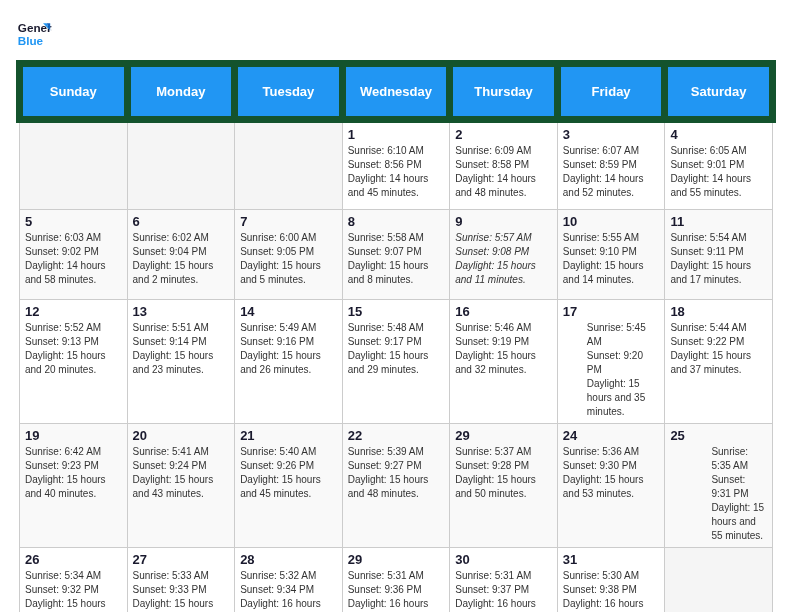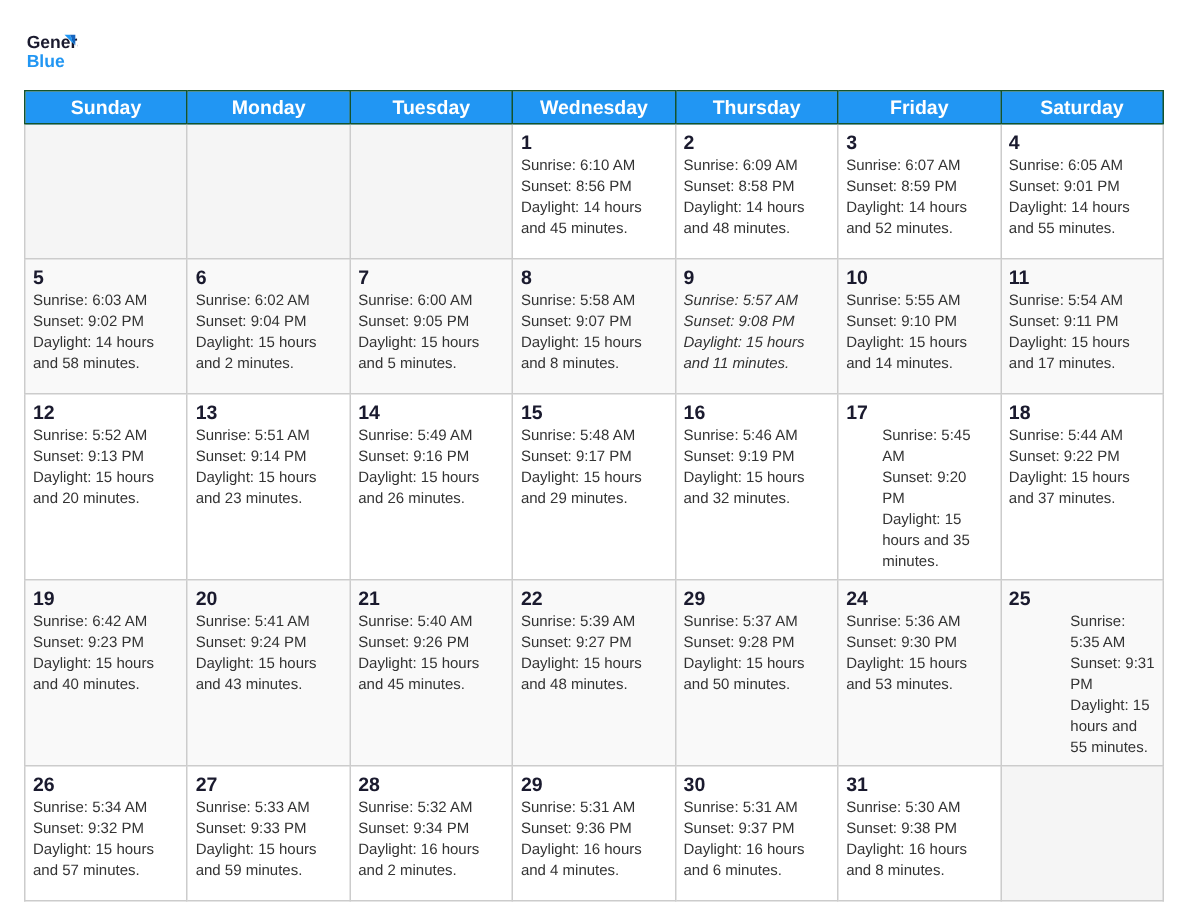--- a/index.html
+++ b/index.html
@@ -41,22 +41,22 @@
       width: 100%;
       border-collapse: collapse;
       table-layout: fixed;
     }
     .day-header {
       background-color: #2196F3;
       color: #fff;
       text-align: center;
       font-size: 13px;
       font-weight: bold;
-      padding: 3px 4px;
-      border: 1px solid #14532d;
+      padding: 17px 4px;
+      border: 7px solid #14532d;
     }
     .cal-cell {
       vertical-align: top;
       border: 1px solid #ccc;
       padding: 4px 5px;
       height: 90px;
       background: #fff;
     }
     .cal-cell.empty {
       background: #f5f5f5;

